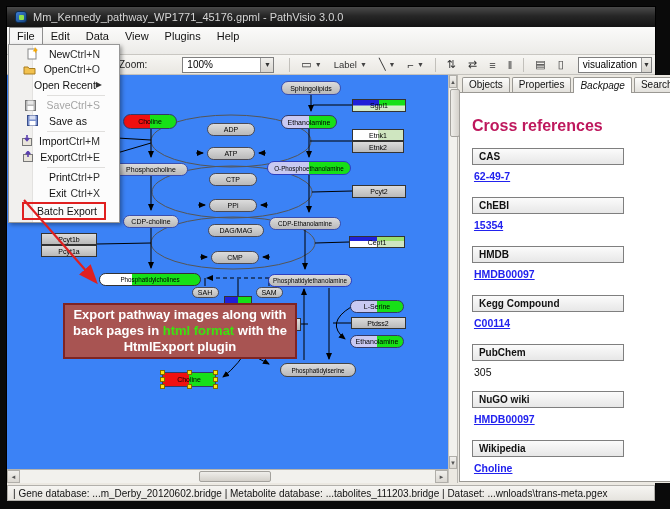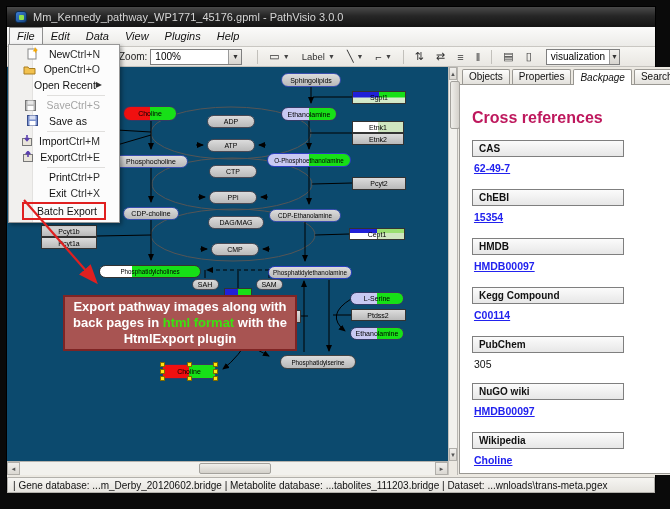--- a/index.html
+++ b/index.html
@@ -7,41 +7,41 @@
   .frame { position:relative; width:670px; height:509px; background:#0a0a0a; }
   .window { position:absolute; left:6px; top:6px; width:650px; height:484px; background:#ece9e2; border:1px solid #000; display:flex; flex-direction:column; }
 
   
   .titlebar { height:20px; background:linear-gradient(180deg,#4a4a4a,#262626 45%,#141414); display:flex; align-items:center; padding-left:8px; flex:0 0 auto; }
   .appicon { width:12px; height:12px; border-radius:3px; background:linear-gradient(135deg,#3d7fd4,#15437e); border:1px solid #0b2b52; position:relative; }
   .appicon::after { content:""; position:absolute; left:3px; top:3px; width:5px; height:5px; background:#8fe04a; border-radius:1px; }
   .title-text { color:#d6d6d6; font-size:11px; margin-left:6px; white-space:nowrap; }
 
   
-  .menubar { height:20px; background:linear-gradient(180deg,#fbfbfa,#ecebe8); border-bottom:1px solid #c9c7c2; display:flex; align-items:stretch; padding-left:2px; flex:0 0 auto;font-style:italic; }
+  .menubar { height:28px; background:linear-gradient(180deg,#fbfbfa,#ecebe8); border-bottom:1px solid #c9c7c2; display:flex; align-items:stretch; padding-left:2px; flex:0 0 auto; }
   .mb-item { font-size:11px; padding:2px 7px 0 7px; color:#111; border:1px solid transparent; }
   .mb-item.active { border:1px solid #8e8e8e; background:#f6f6f6; }
 
   
   .toolbar { height:20px; background:linear-gradient(180deg,#f7f6f3,#e9e7e2); border-bottom:1px solid #c4c2bd; display:flex; align-items:center; font-size:10px; flex:0 0 auto; }
   .tb-spacer { width:112px; flex:0 0 auto; }
   .tb-label { color:#222; margin-right:3px; }
-  .combo { height:16px; background:#fff; border:1px solid #7f7f7f; display:flex; align-items:center; font-size:10px; }
+  .combo { height:16px; background:#fff; border:1px solid #7f7f7f; display:flex; align-items:center; font-size:10px;margin-left:32px; }
   .combo .cval { padding:0 4px; flex:1; white-space:nowrap; }
   .combo .carrow { width:13px; height:100%; background:linear-gradient(180deg,#f2f1ee,#d8d5cf); border-left:1px solid #9a9a9a; font-size:7px; display:flex; align-items:center; justify-content:center; color:#333; }
   .zoom-combo { width:92px; margin-right:10px; }
   .vis-combo { width:74px; margin-left:8px; }
   .tb-btn { display:flex; align-items:center; height:18px; padding:0 4px; margin:0 1px; border:1px solid transparent; color:#333; font-size:11px; background:transparent; }
   .tb-btn .dd { font-size:7px; margin-left:3px; color:#444; }
   .tb-sep { width:1px; height:14px; background:#c2c0bb; margin:0 5px; }
 
   
   .main { flex:0 0 auto; height:408px; display:flex; }
   .canvas-col { width:441px; display:flex; flex-direction:column; }
-  .canvas { position:relative; width:441px; height:394px; background:#0c4a6e; overflow:hidden; }
+  .canvas { position:relative; width:441px; height:394px; background:#3b82f6; overflow:hidden; }
   .edges { position:absolute; left:0; top:0; z-index:1; }
   .node { position:absolute; z-index:2; display:flex; align-items:center; justify-content:center; border:1px solid #444; color:#000; white-space:nowrap; overflow:visible; }
   .node.pill { border-radius:8px; }
   .node span.lbl { font-size:7px; transform:none; }
   .node span.lbl.small { font-size:6.3px; }
   .handle { position:absolute; width:5px; height:5px; background:#ffe410; border:1px solid #7d6a00; z-index:3; }
 
   
   .callout { position:absolute; left:56px; top:228px; width:234px; height:56px; background:#a85452; border:2px solid #7e2424; z-index:10; display:flex; align-items:center; justify-content:center; text-align:center; padding:2px 4px; }
   .callout .ct { font-size:13px; font-weight:bold; color:#fff; line-height:1.25; }

